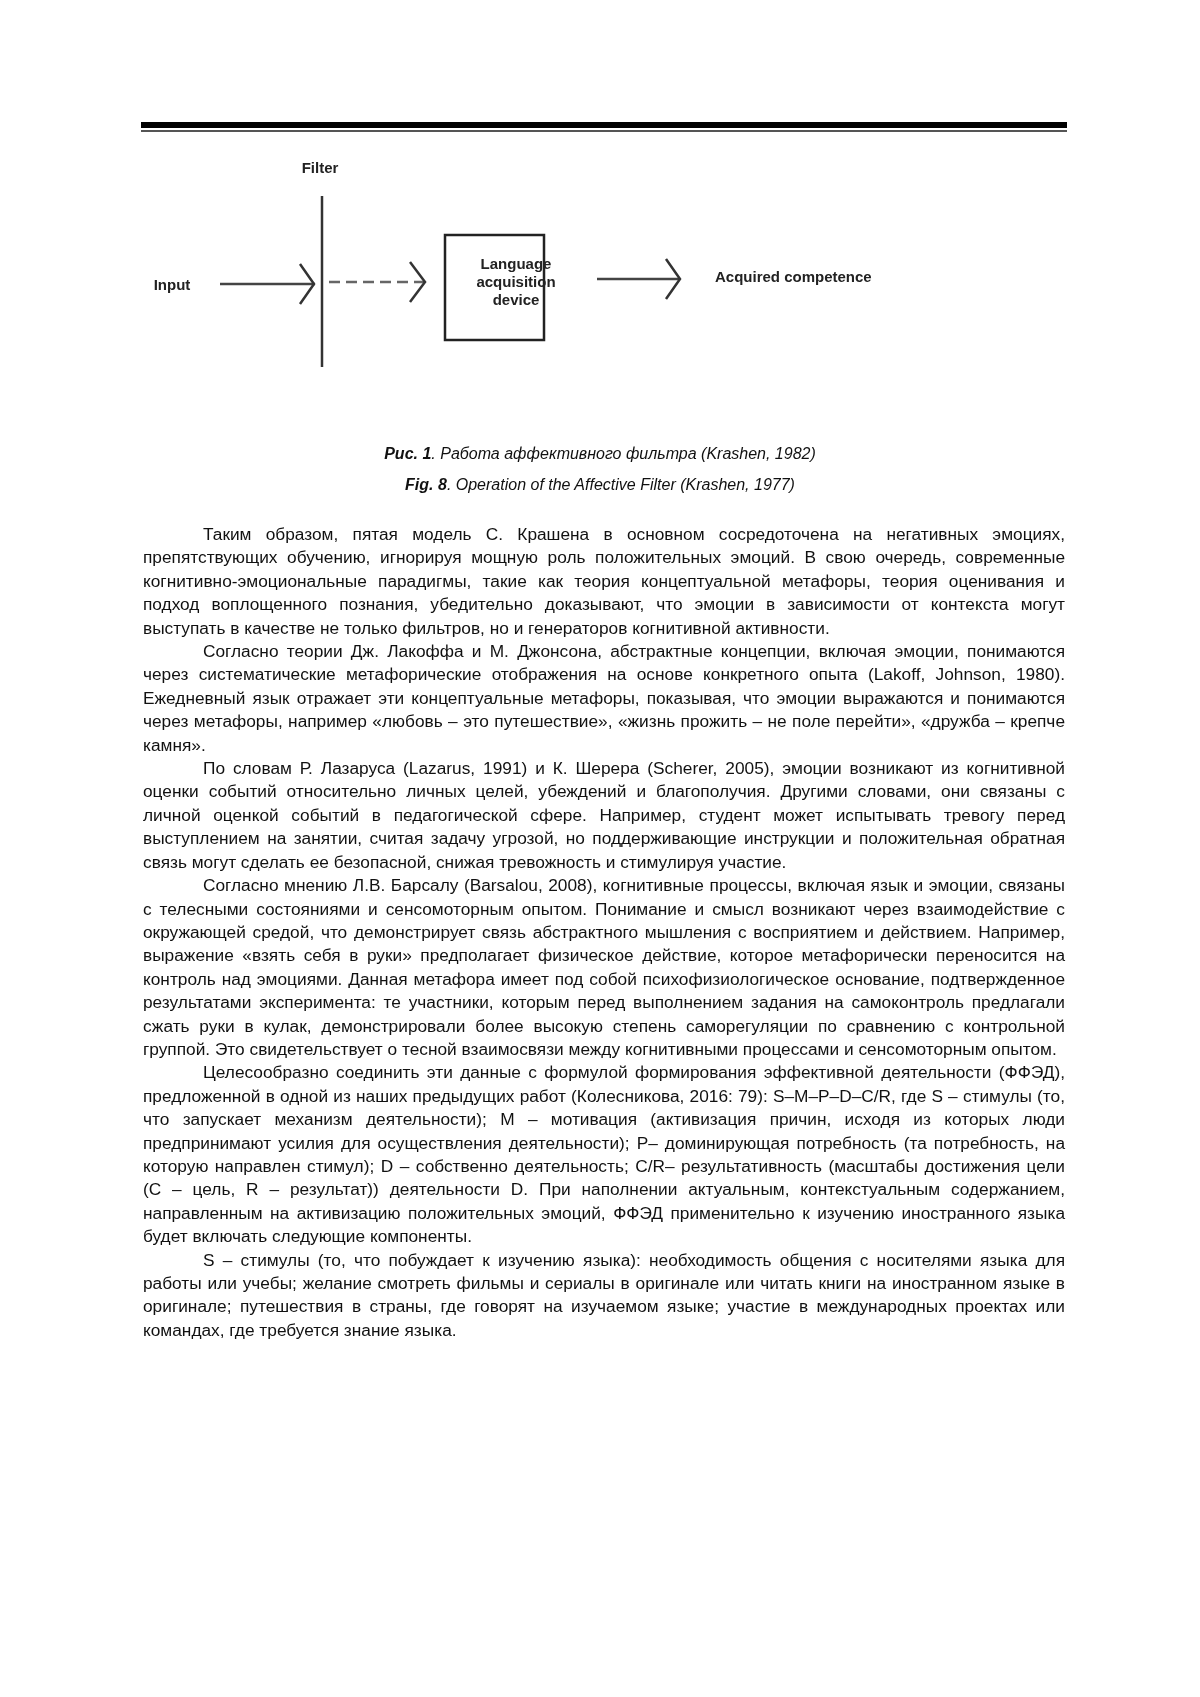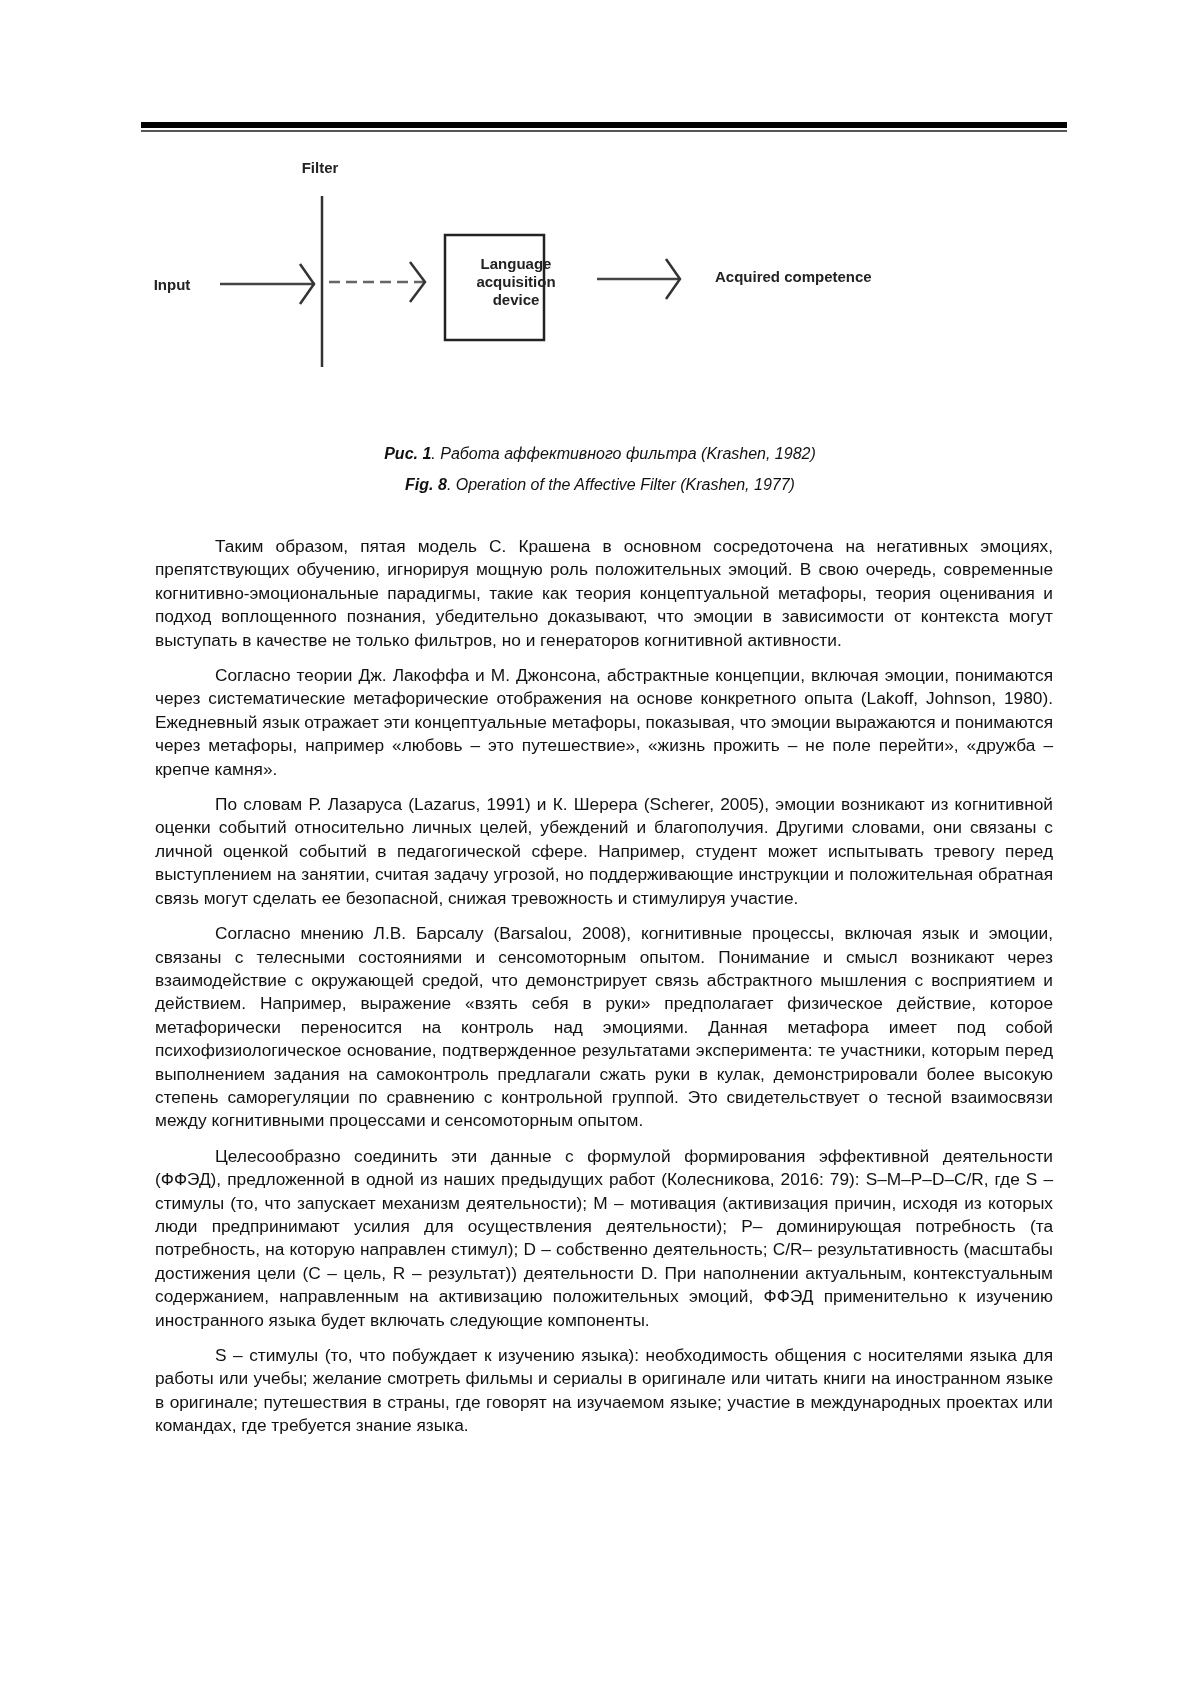--- a/index.html
+++ b/index.html
@@ -12,21 +12,21 @@
   .figure { position: absolute; left: 132px; top: 160px; width: 820px; height: 260px; font-weight: bold; }
   .figure svg { width: 820px; height: 260px; display: block; }
   .fig-text { font-family: "Liberation Sans", sans-serif; font-size: 15px; fill: #222; }
   .caption { position: absolute; left: 0; width: 1200px; text-align: center; font-style: italic;
              font-size: 16px; color: #111; }
   .caption b { font-weight: bold; }
   .cap-ru { top: 445px; }
   .cap-en { top: 476px; }
   .body-text { position: absolute; left: 143px; width: 922px; top: 523px;
                font-size: 17.3px; line-height: 23.4px; text-align: justify; color: #111; }
-  .body-text p { margin: 12px; text-indent: 60px; }
+  .body-text p { margin: 0; text-indent: 60px; }
 </style>
 </head>
 <body>
 
 <div class="running-head">
 </div>
 <div class="rule-thick"></div>
 <div class="rule-thin"></div>
 
 <div class="figure">

